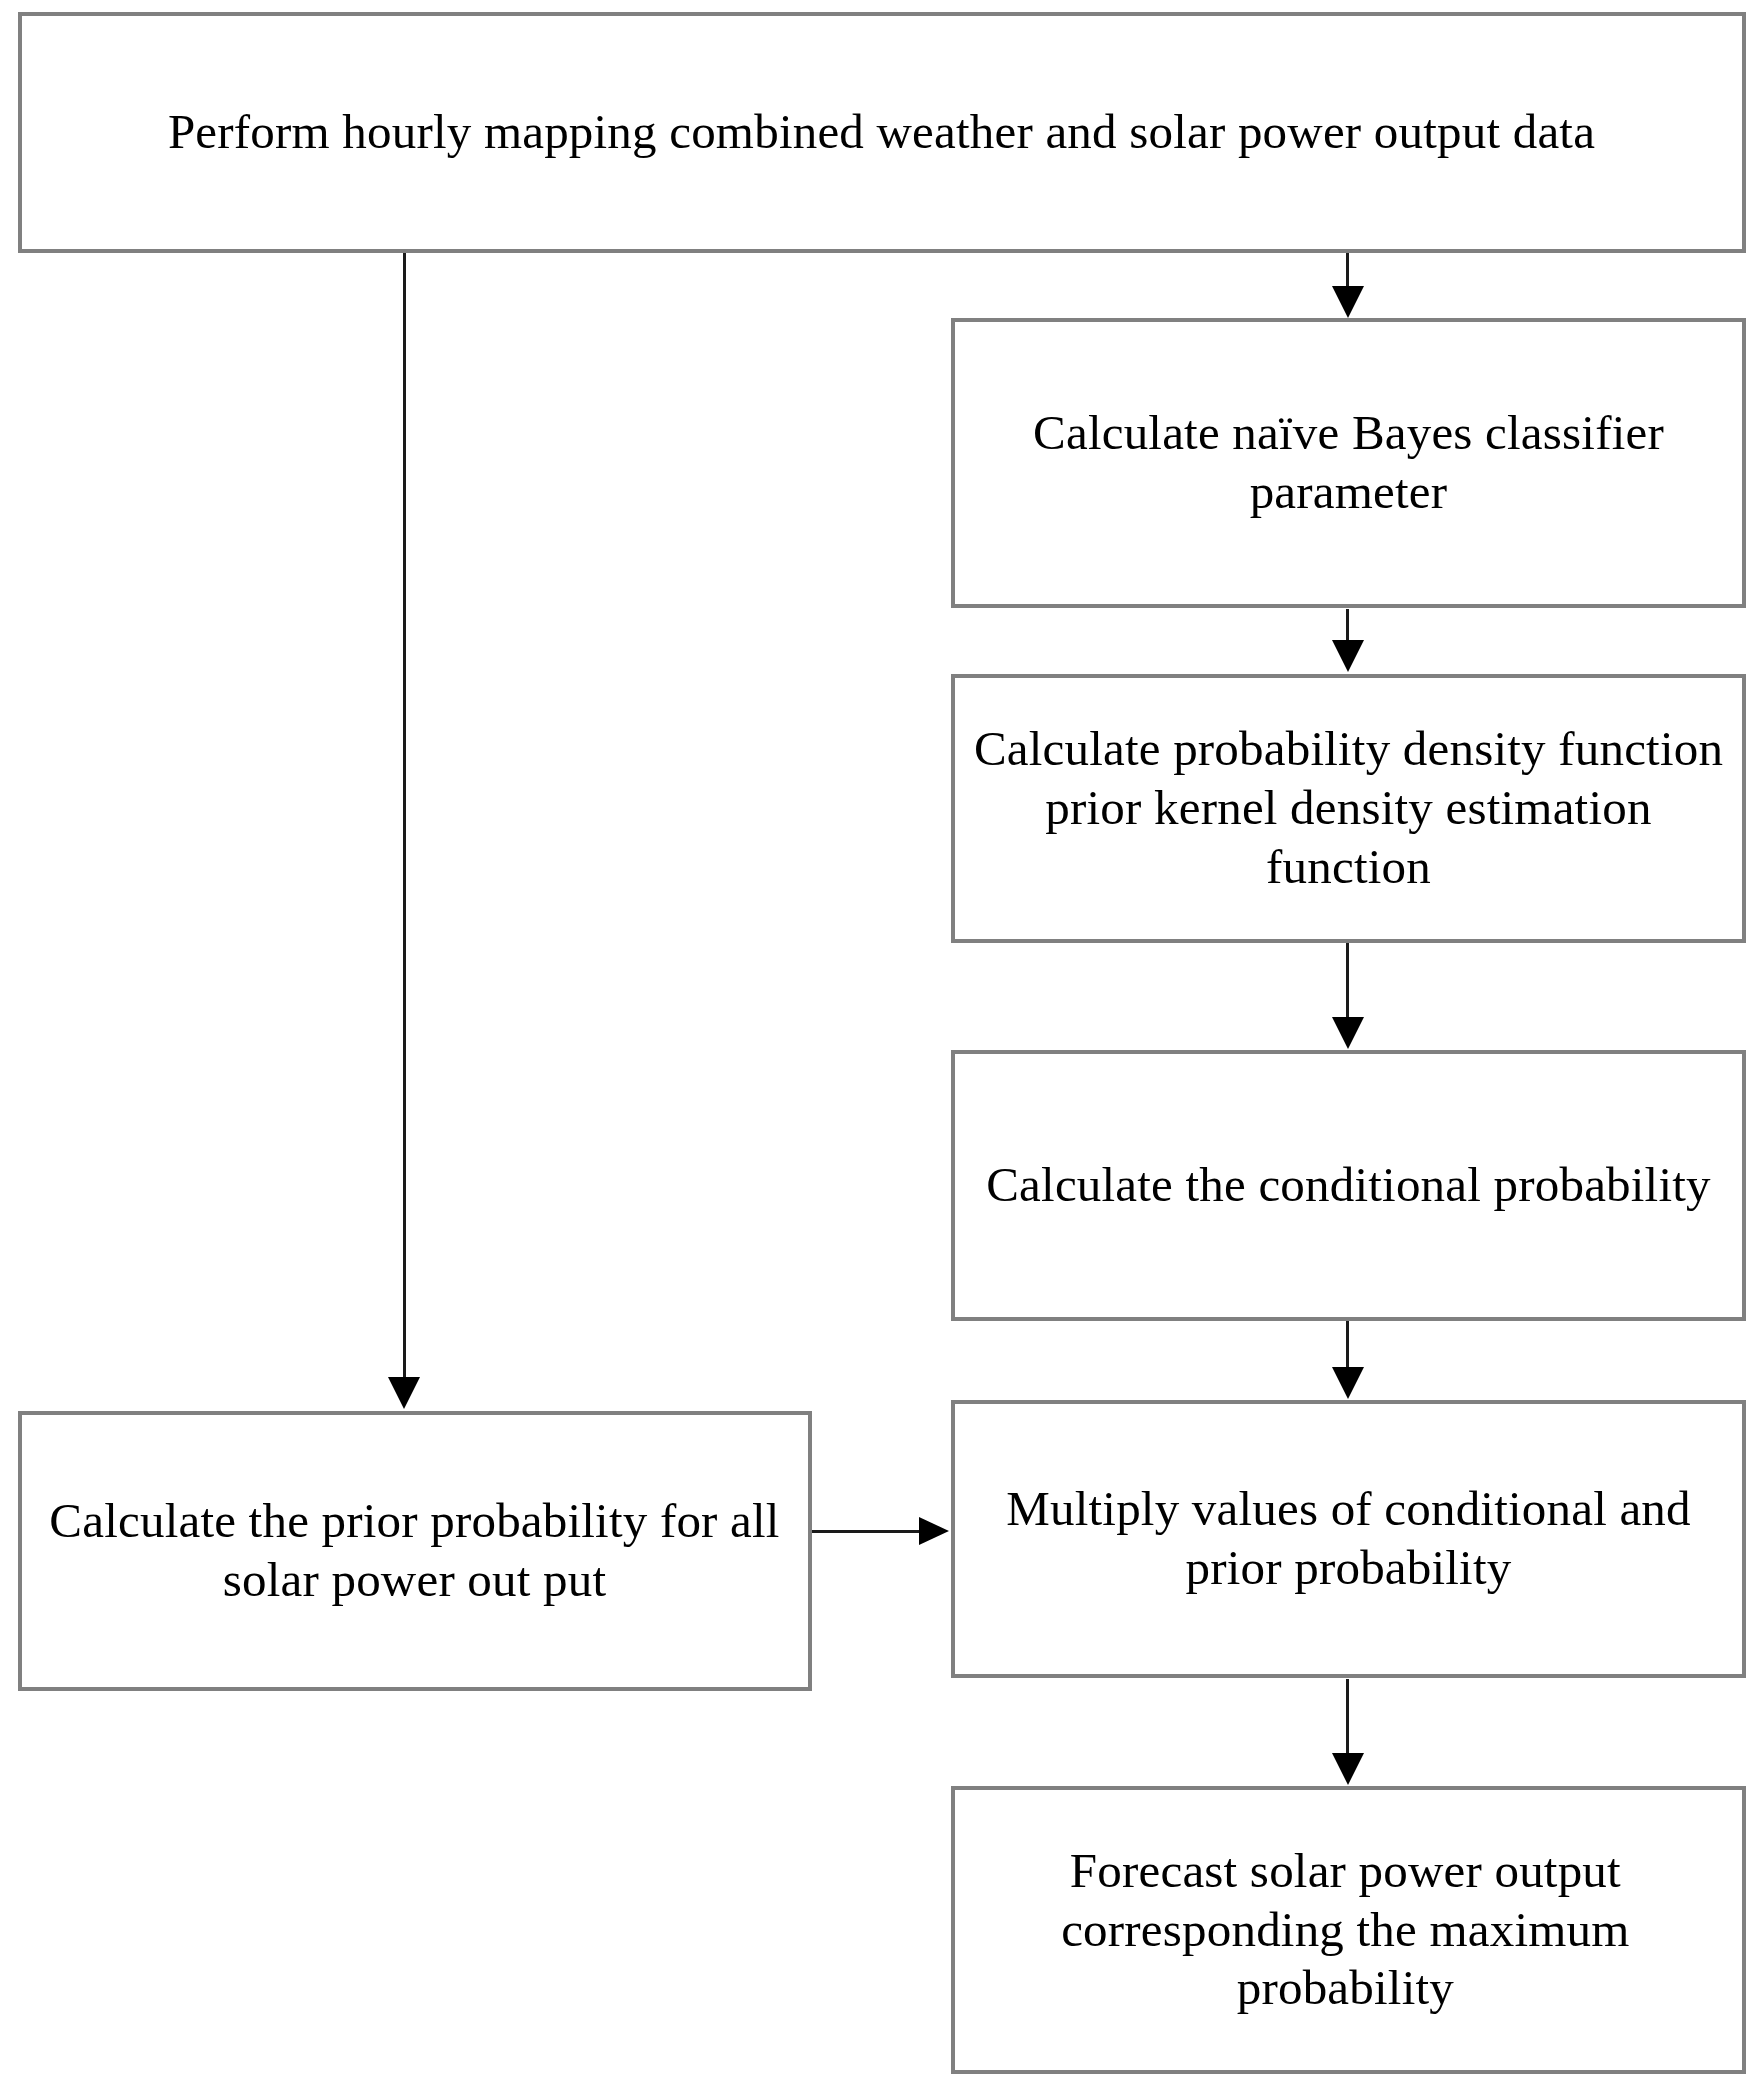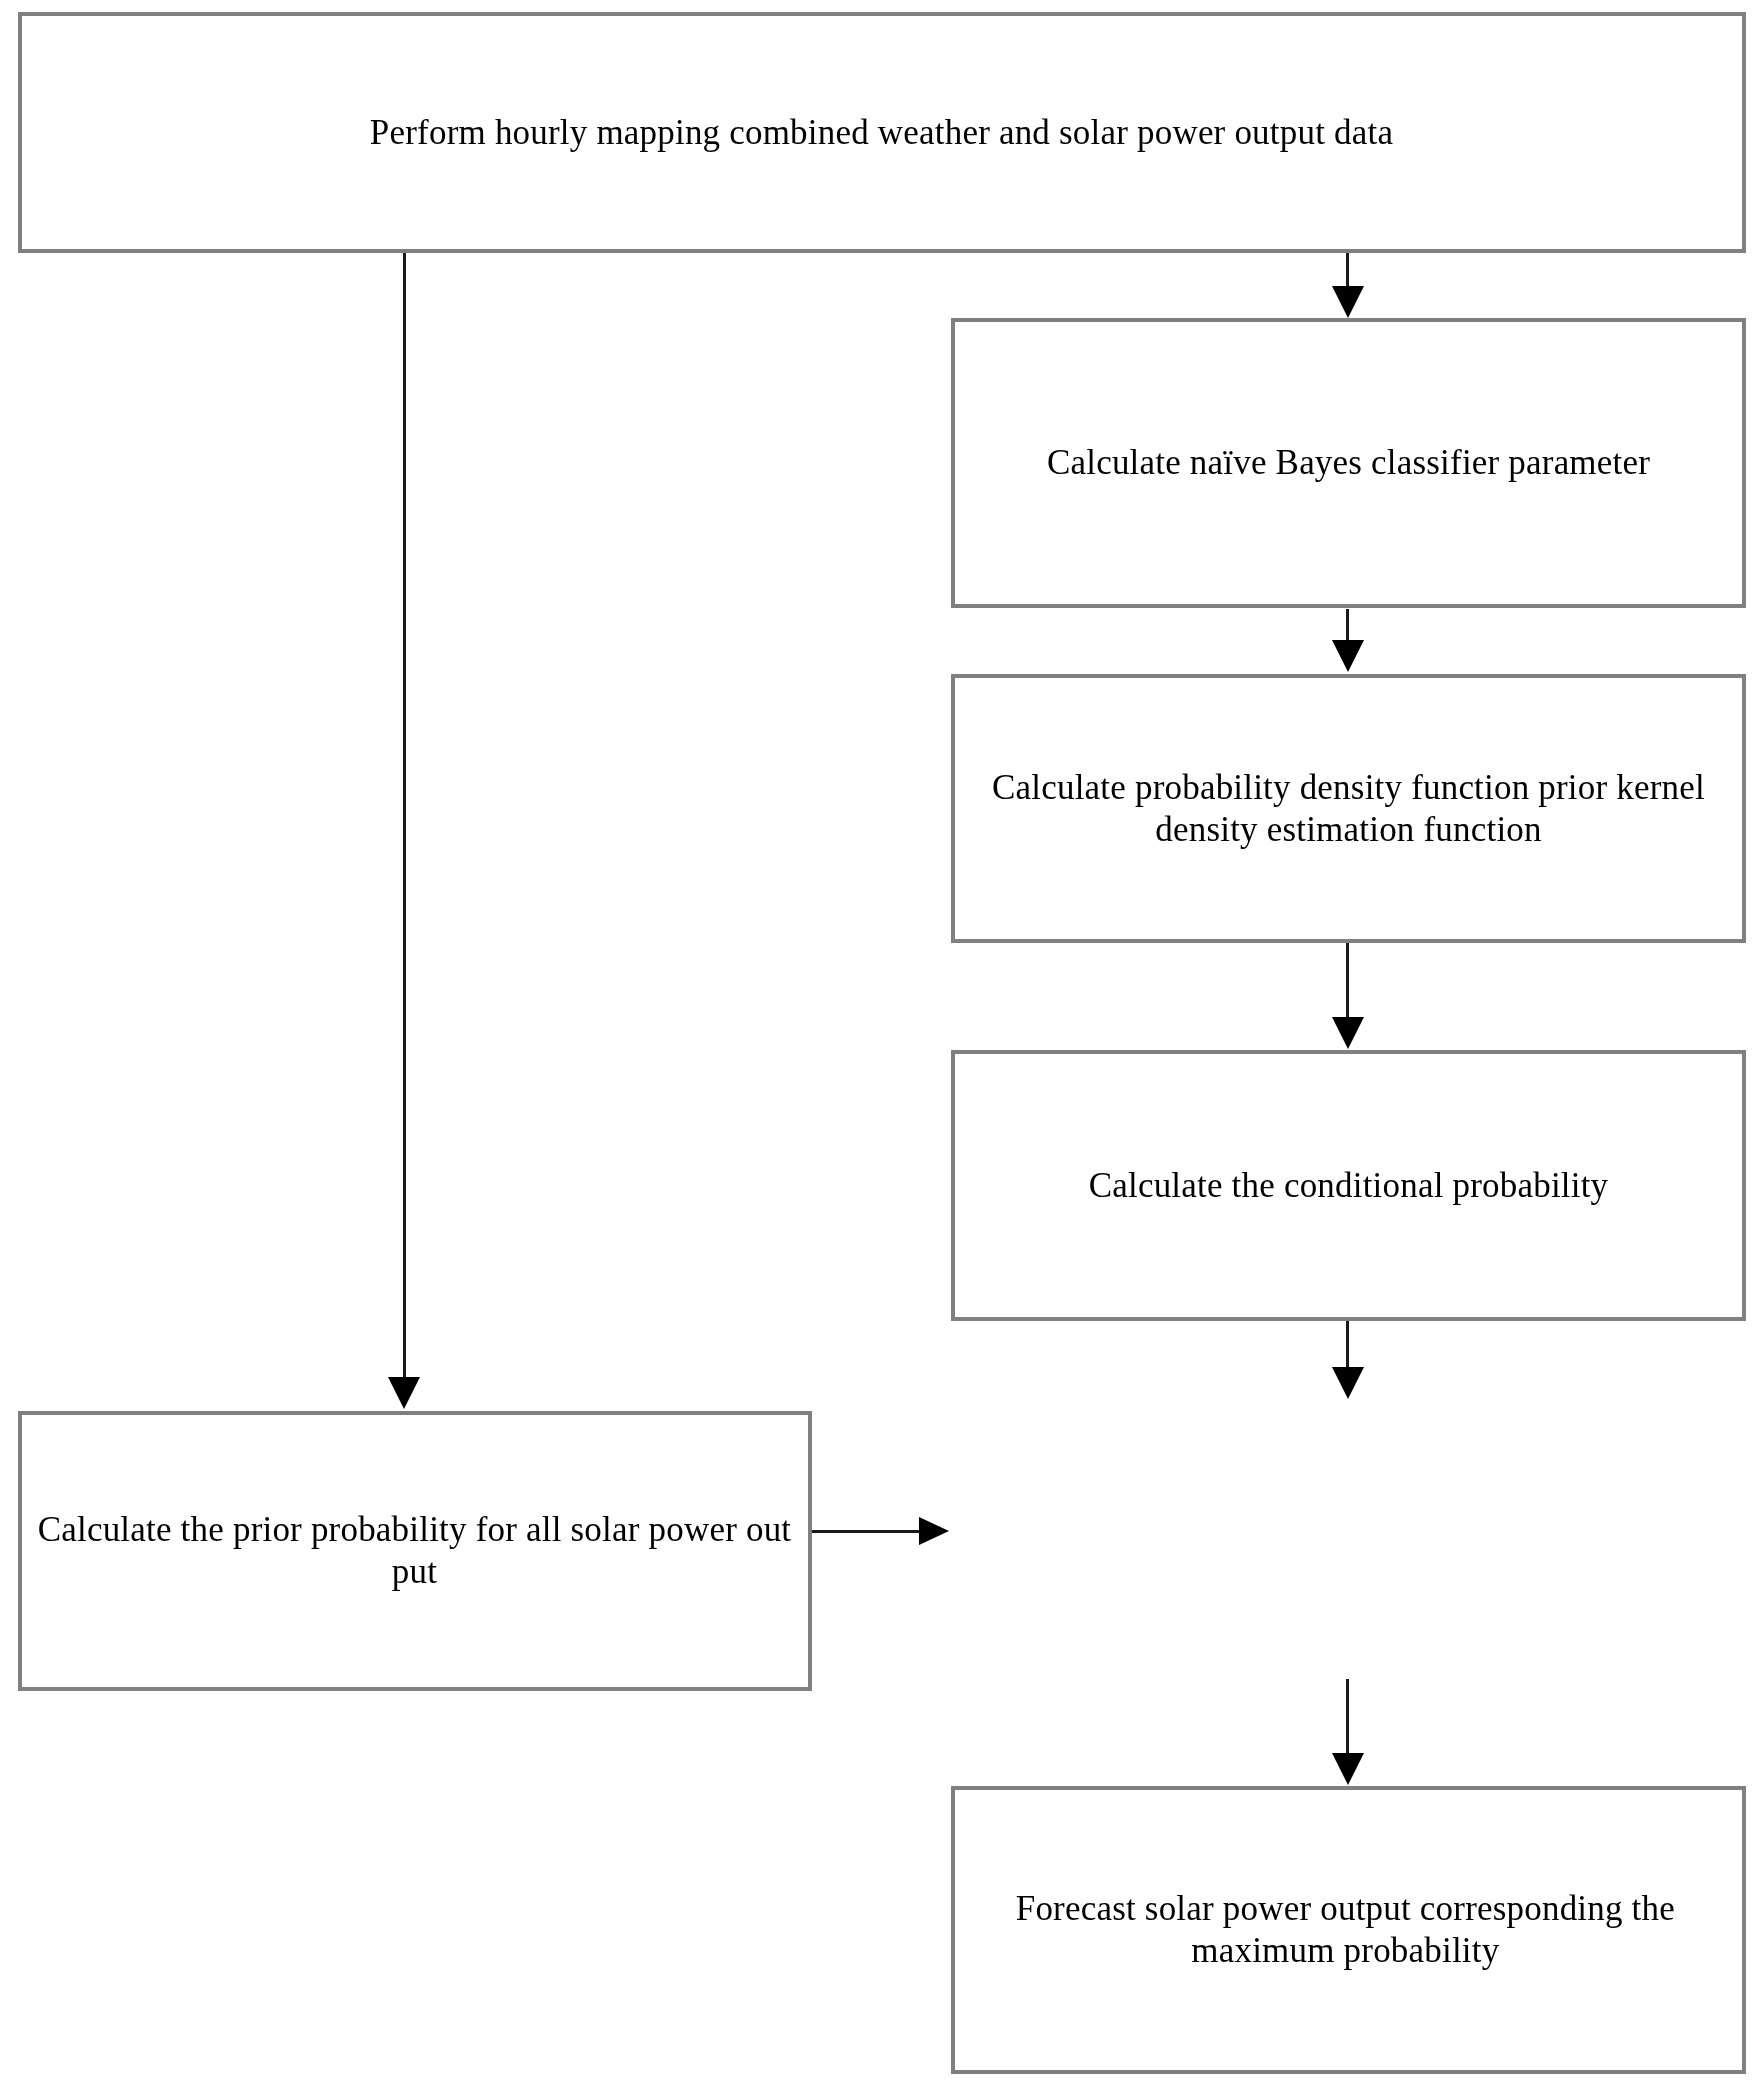--- a/index.html
+++ b/index.html
@@ -25,21 +25,21 @@
     align-items: center;
     justify-content: center;
     text-align: center;
     color: #000000;
     line-height: 1.20;
     padding: 4.8px 14.3px;
   }
   .node-label {
     display: block;
     width: 100%;
-    font-size: 35px;
+    font-size: 49px;
     letter-spacing: 0.2px;
   }
 
   
   #node-mapping        { left: 17.5px;   top: 12px;   width: 1728px; height: 241px; }
   #node-nb-param       { left: 951px; top: 318px;  width: 795px;  height: 290px; align-items: center; }
   #node-pdf-kde        { left: 951px; top: 674px;  width: 795px;  height: 269px; }
   #node-cond-prob      { left: 951px; top: 1050px; width: 795px;  height: 271px; }
   #node-prior-prob     { left: 17.5px;   top: 1411px; width: 794px;  height: 280px; }
   #node-multiply       { left: 951px; top: 1400px; width: 795px;  height: 278px; }
@@ -108,20 +108,23 @@
   </div>
 
   <div class="node" id="node-prior-prob">
     <span class="node-label">Calculate the prior probability for all solar power out put</span>
   </div>
 
   <div class="node" id="node-cond-prob">
     <span class="node-label">Calculate the conditional probability</span>
   </div>
 
+  <div class="node" id="node-multiply">
+    <span class="node-label">Multiply values of conditional and prior probability</span>
+  </div>
 
   <div class="node" id="node-forecast">
     <span class="node-label">Forecast solar power output corresponding the maximum probability</span>
   </div>
 
   <div class="vline" id="edge-map-to-nb-line"></div>
   <div class="arrow-down" id="edge-map-to-nb-head"></div>
 
   <div class="vline" id="edge-nb-to-pdf-line"></div>
   <div class="arrow-down" id="edge-nb-to-pdf-head"></div>

